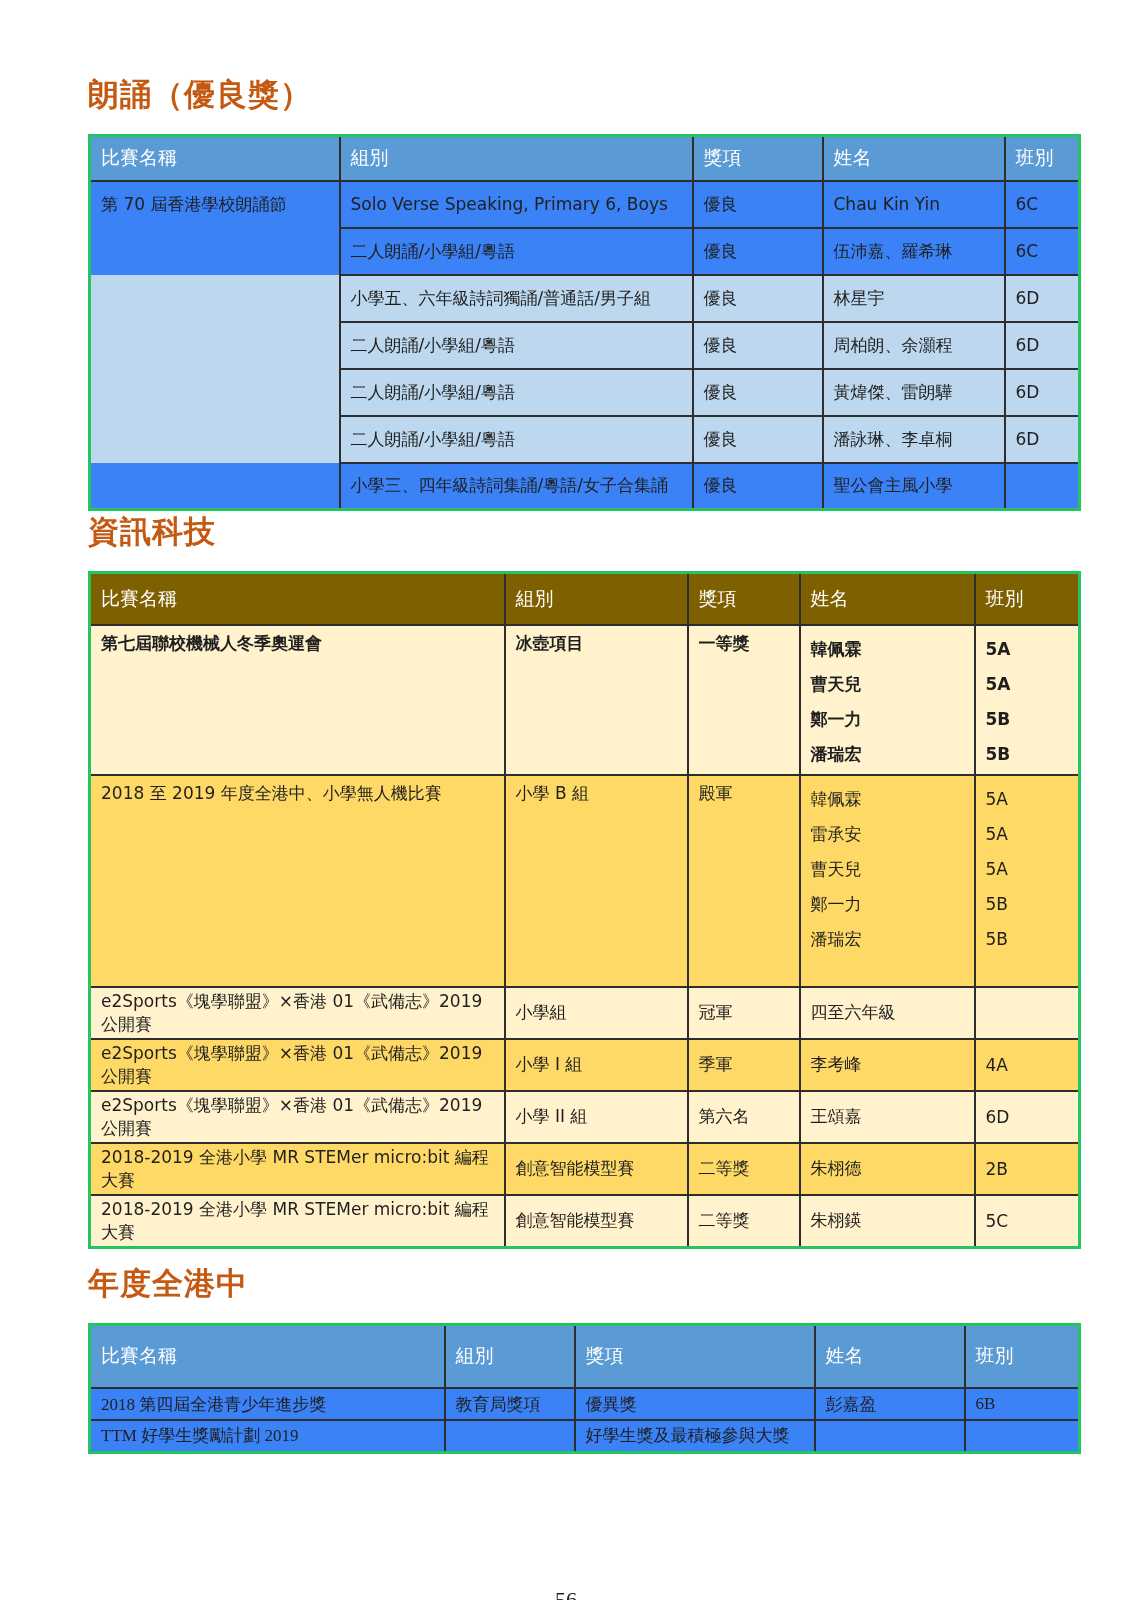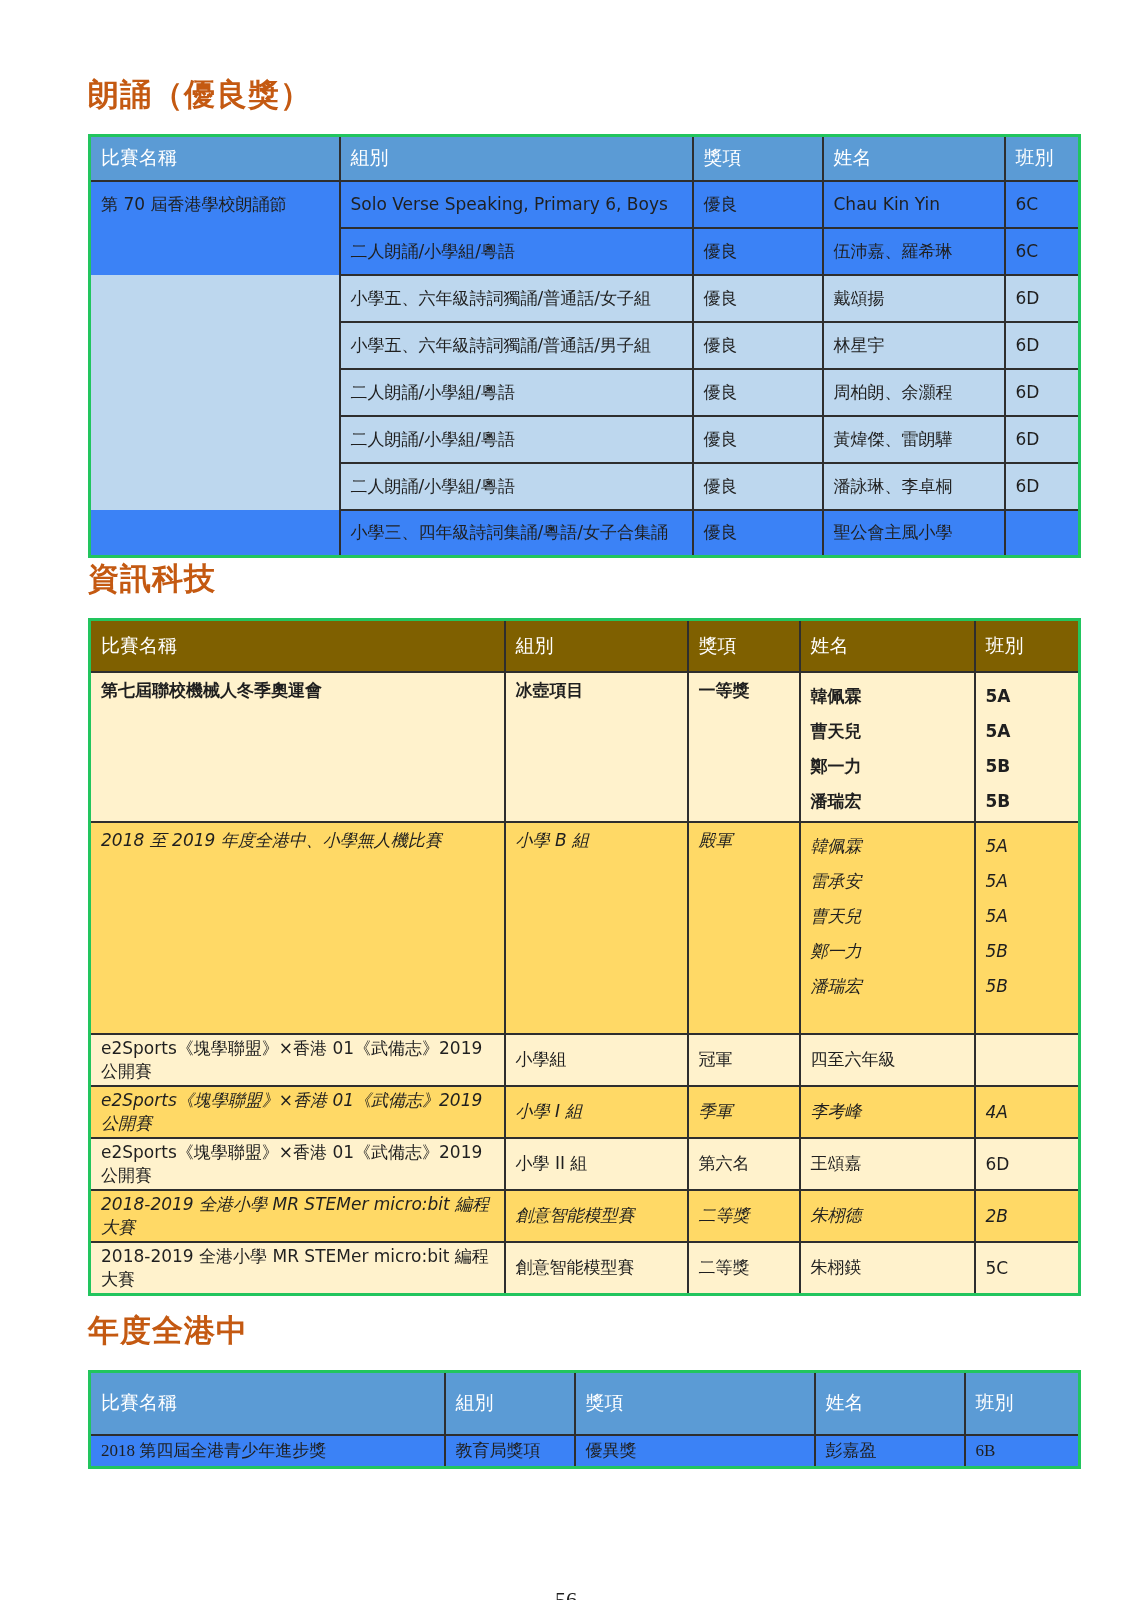--- a/index.html
+++ b/index.html
@@ -44,21 +44,21 @@
   }
   table.awards td{
     font-size:17px;
     vertical-align:middle;
   }
   .theme-blue thead th{background:#5b9bd5;}
   .theme-gold thead th{background:#7f6000;}
   .theme-blue tbody tr.light td{background:#3b82f6;}
   .theme-blue tbody tr.dark td{background:#bdd7ee;}
   .theme-gold tbody tr.light td{background:#fff2cc;}
-  .theme-gold tbody tr.dark td{background:#ffd966;font-style:italic;}
+  .theme-gold tbody tr.dark td{background:#ffd966;}
 
   
   .t1 thead th{height:45px;}
   .t1 tbody tr{height:47px;}
   .t1 tbody tr:not(:first-child) td.c0{border-top:hidden;}
 
   
   .t2{margin-top:12px;}
   .t2 thead th{height:52px;}
   .t2 tbody tr{height:48px;}
@@ -117,27 +117,20 @@
           </tr>
           <tr class="light">
             <td class="c0"></td>
             <td class="c1">二人朗誦/小學組/粵語</td>
             <td class="c2">優良</td>
             <td class="c3">伍沛嘉、羅希琳</td>
             <td class="c4">6C</td>
           </tr>
           <tr class="dark">
             <td class="c0"></td>
-            <td class="c1">小學五、六年級詩詞獨誦/普通話/女子組</td>
-            <td class="c2">優良</td>
-            <td class="c3">戴頌揚</td>
-            <td class="c4">6D</td>
-          </tr>
-          <tr class="dark">
-            <td class="c0"></td>
             <td class="c1">小學五、六年級詩詞獨誦/普通話/男子組</td>
             <td class="c2">優良</td>
             <td class="c3">林星宇</td>
             <td class="c4">6D</td>
           </tr>
           <tr class="dark">
             <td class="c0"></td>
             <td class="c1">二人朗誦/小學組/粵語</td>
             <td class="c2">優良</td>
             <td class="c3">周柏朗、余灝程</td>
@@ -281,19 +274,26 @@
           </tr>
         </thead>
         <tbody>
           <tr class="light">
             <td class="c0">2018 第四屆全港青少年進步獎</td>
             <td class="c1">教育局獎項</td>
             <td class="c2">優異獎</td>
             <td class="c3">彭嘉盈</td>
             <td class="c4">6B</td>
           </tr>
+          <tr class="light">
+            <td class="c0">TTM 好學生獎勵計劃 2019</td>
+            <td class="c1"></td>
+            <td class="c2">好學生獎及最積極參與大獎</td>
+            <td class="c3"></td>
+            <td class="c4"></td>
+          </tr>
         </tbody>
       </table>
 
   </div>
 
   <div class="page-number">56</div>
 </div>
 
 </body></html>

